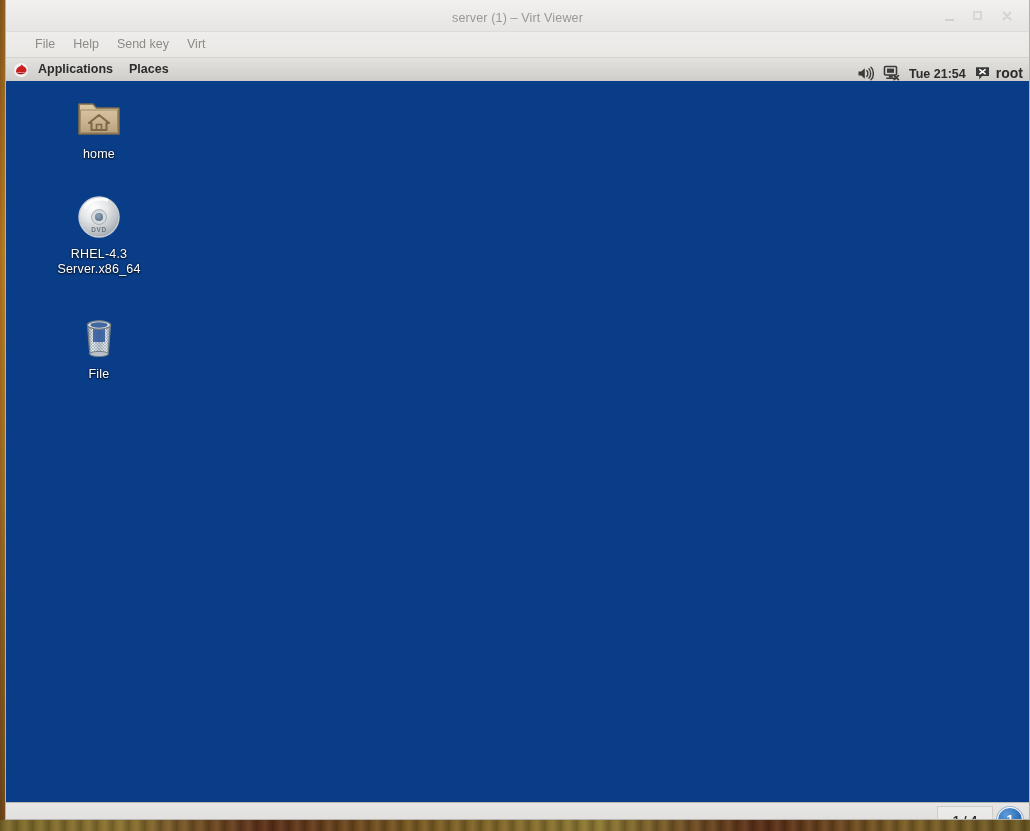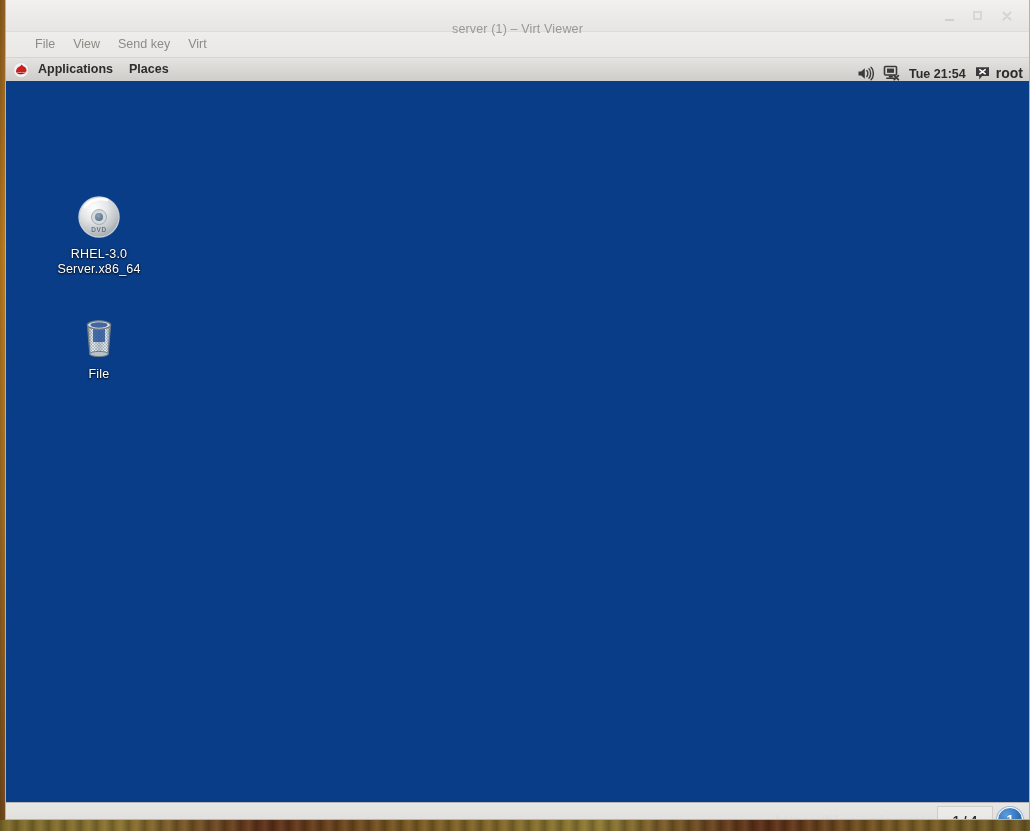--- a/index.html
+++ b/index.html
@@ -41,21 +41,21 @@
 
   
   #titlebar {
     position: relative;
     height: 31px;
     background: linear-gradient(180deg, #f2f1f0 0%, #ebeae8 55%, #e6e5e3 100%);
     border-bottom: 1px solid #dedcd8;
   }
   #window-title {
     position: absolute;
-    left: 0; right: 0; top: 14px;
+    left: 0; right: 0; top: 3px;
     line-height: 31px;
     text-align: center;
     font-size: 12.5px;
     color: #9a9894;
     font-weight: normal;
     letter-spacing: 0.15px;
   }
   .wc-btn {
     position: absolute;
     top: 8px;
@@ -273,21 +273,21 @@
     </div>
     <div class="wc-btn" id="wc-close">
       <svg width="16" height="16" viewBox="0 0 16 16">
         <path d="M4.5 4.5 L11.5 11.5 M11.5 4.5 L4.5 11.5" stroke="#d6d4d0" stroke-width="2" stroke-linecap="round" fill="none"></path>
       </svg>
     </div>
   </div>
 
   <div id="menubar">
     <div class="menu-item">File</div>
-    <div class="menu-item">View</div>
+    <div class="menu-item">Help</div>
     <div class="menu-item">Send key</div>
     <div class="menu-item">Virt</div>
   </div>
 
   <div id="guest-viewport">
 
     <div id="gnome-panel">
       <div id="panel-left">
         <svg id="redhat-logo" viewBox="0 0 32 32">
           <circle cx="16" cy="16" r="15" fill="#f2f2f2" stroke="#c8c8c8" stroke-width="1"></circle>
@@ -324,20 +324,39 @@
           <path d="M1 1.2 H14 V10 H7.2 L4.2 13.4 V10 H1 Z" fill="#3a3a3a"></path>
           <path d="M4.8 3.6 L10.2 7.8 M10.2 3.6 L4.8 7.8" stroke="#ffffff" stroke-width="1.5" stroke-linecap="round"></path>
         </svg>
 
         <div id="user-name">root</div>
       </div>
     </div>
 
     <div id="desktop-surface">
 
+      <div class="desk-icon" id="icon-home">
+        <div class="art">
+          <svg width="48" height="48" viewBox="0 0 48 48">
+            <defs>
+              <linearGradient id="folderGrad" x1="0" y1="0" x2="0" y2="1">
+                <stop offset="0%" stop-color="#ddc9a6"></stop>
+                <stop offset="55%" stop-color="#cbb590"></stop>
+                <stop offset="100%" stop-color="#b9a079"></stop>
+              </linearGradient>
+            </defs>
+            <path d="M4 11 H18 L21.5 15 H44 V41 H4 Z" fill="#8a7category"></path>
+            <path d="M4 11 H18 L21.5 15 H44 V41 H4 Z" fill="url(#folderGrad)" stroke="#7d6a4c" stroke-width="1.6" stroke-linejoin="round"></path>
+            <path d="M5.5 17 H42.5 V39.5 H5.5 Z" fill="none" stroke="#a08c68" stroke-width="1"></path>
+            <path d="M24 22 L34 30 H31.5 V37 H16.5 V30 H14 Z" fill="none" stroke="#7d6a4c" stroke-width="2.1" stroke-linejoin="round"></path>
+            <rect x="21.5" y="31.5" width="5" height="5.5" fill="none" stroke="#7d6a4c" stroke-width="1.6"></rect>
+          </svg>
+        </div>
+        <div class="caption">home</div>
+      </div>
 
       <div class="desk-icon" id="icon-dvd">
         <div class="art">
           <svg width="48" height="48" viewBox="0 0 48 48">
             <defs>
               <radialGradient id="discGrad" cx="38%" cy="28%" r="78%">
                 <stop offset="0%" stop-color="#ffffff"></stop>
                 <stop offset="42%" stop-color="#e4e6e8"></stop>
                 <stop offset="72%" stop-color="#c3c8cc"></stop>
                 <stop offset="100%" stop-color="#9ba3ab"></stop>
@@ -348,21 +367,21 @@
               </radialGradient>
             </defs>
             <circle cx="24" cy="24" r="20" fill="url(#discGrad)" stroke="#8b949c" stroke-width="1"></circle>
             <circle cx="24" cy="24" r="20" fill="none" stroke="rgba(255,255,255,0.55)" stroke-width="1.4"></circle>
             <path d="M10 14 A20 20 0 0 1 32 7" stroke="rgba(255,255,255,0.85)" stroke-width="3" fill="none" stroke-linecap="round"></path>
             <circle cx="24" cy="24" r="7.5" fill="#d5dade" stroke="#9aa2aa" stroke-width="0.8"></circle>
             <circle cx="24" cy="24" r="4" fill="url(#hubGrad)"></circle>
             <text x="24" y="38.5" font-family="'Liberation Sans', sans-serif" font-size="6.5" font-weight="bold" fill="#6b7480" text-anchor="middle" letter-spacing="0.6">DVD</text>
           </svg>
         </div>
-        <div class="caption">RHEL-3.0 Server.x86_64</div>
+        <div class="caption">RHEL-4.3 Server.x86_64</div>
       </div>
 
       <div class="desk-icon" id="icon-trash">
         <div class="art">
           <svg width="48" height="48" viewBox="0 0 48 48">
             <defs>
               <linearGradient id="canGrad" x1="0" y1="0" x2="1" y2="0">
                 <stop offset="0%" stop-color="#9aa3ad"></stop>
                 <stop offset="22%" stop-color="#e8ecef"></stop>
                 <stop offset="52%" stop-color="#c2cad1"></stop>

